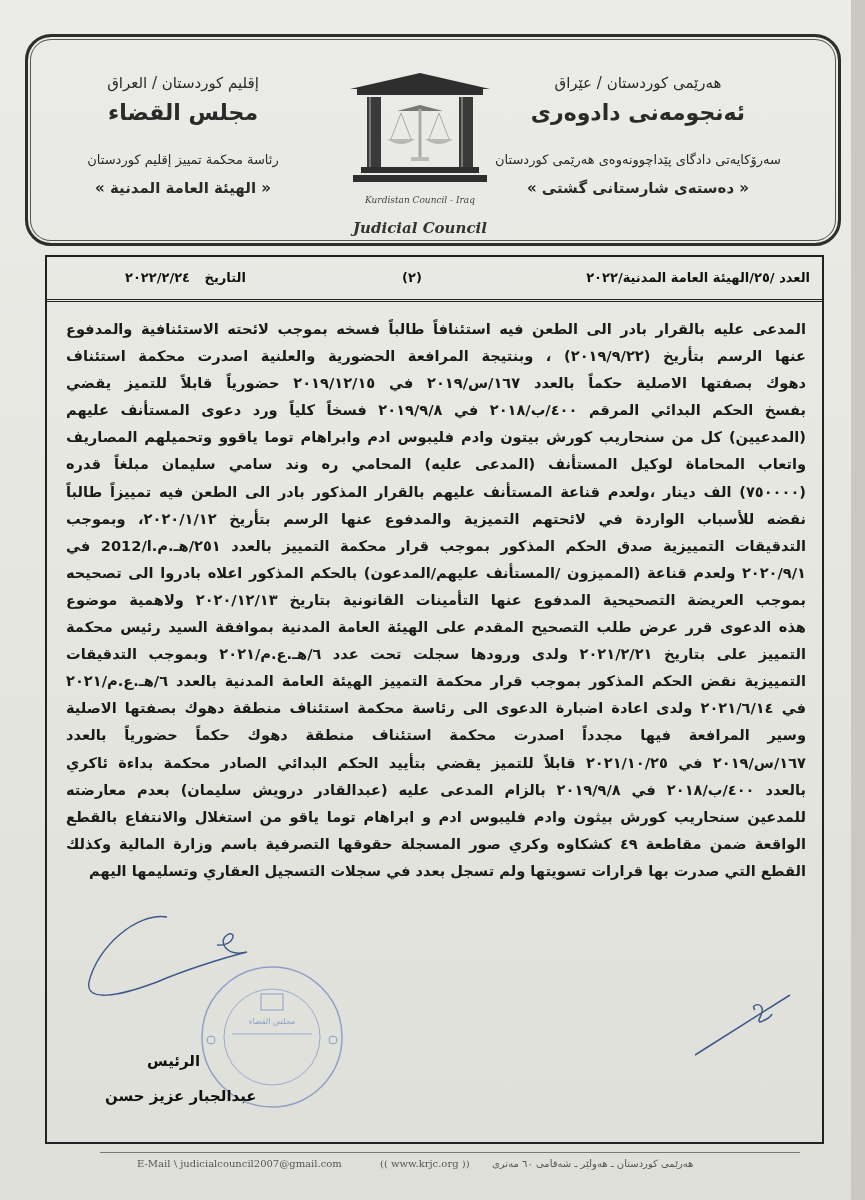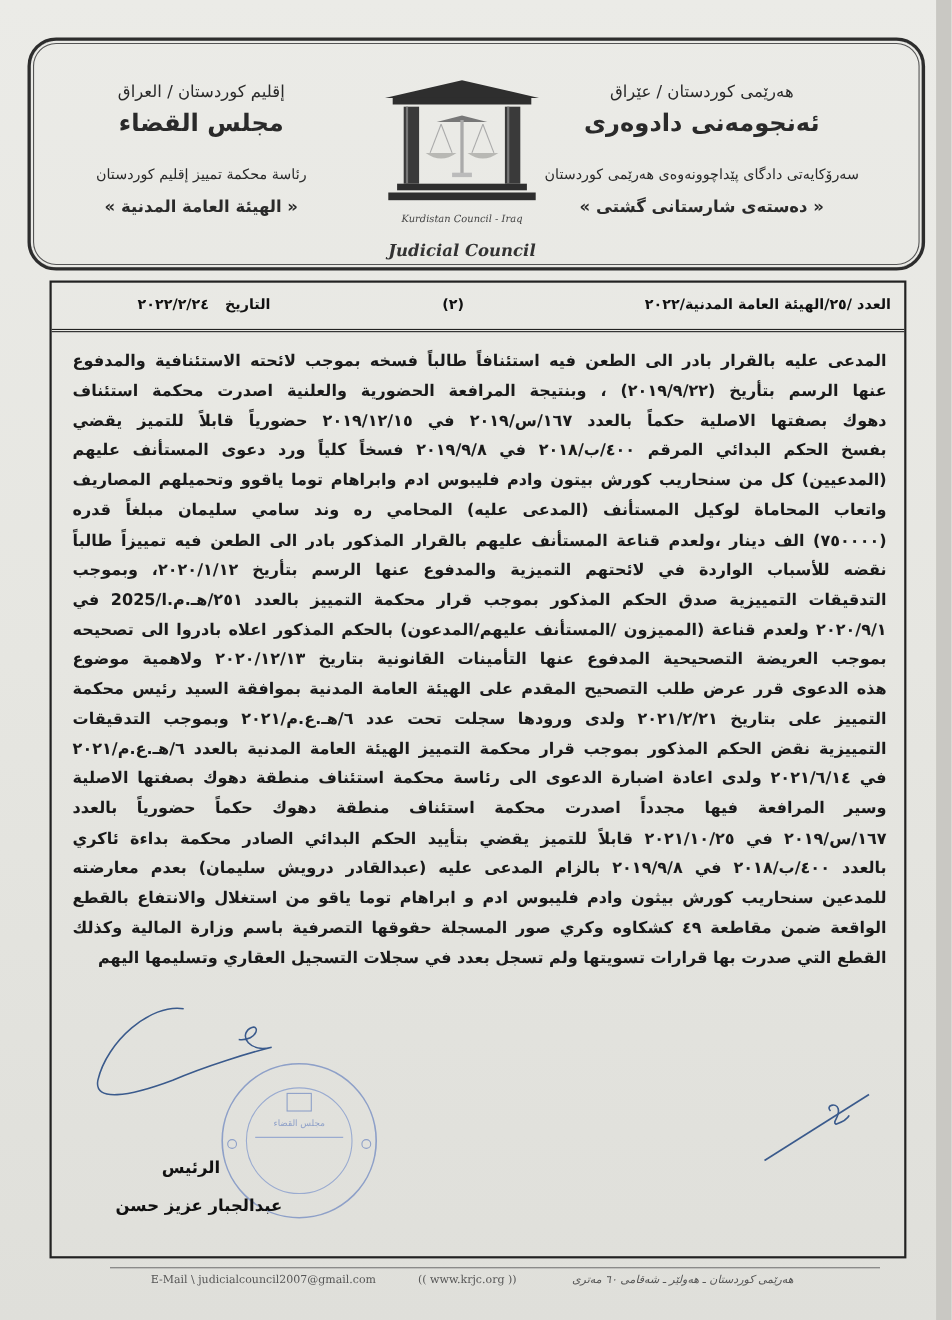--- a/index.html
+++ b/index.html
@@ -63,21 +63,21 @@
   .sig-title { position: absolute; left: 70px; top: 105px; font-weight: bold; font-size: 15px; color: #111; direction: rtl; }
   .sig-name { position: absolute; left: 28px; top: 140px; font-weight: bold; font-size: 15px; color: #111; direction: rtl; }
   .stamp { position: absolute; left: 120px; top: 15px; width: 150px; height: 150px; }
   .sig-scribble { position: absolute; left: 0; top: -40px; }
   .initials { position: absolute; left: 690px; top: 990px; }
 
   .footer-line { position: absolute; left: 100px; top: 1152px; width: 700px; height: 1px; background: #777; }
   .footer { position: absolute; top: 1158px; font-size: 10px; color: #555; }
   .footer-email { left: 137px; font-family: "DejaVu Serif", serif; }
   .footer-web { left: 380px; font-family: "DejaVu Serif", serif; font-weight: normal; }
-  .footer-address { left: 520px; direction: rtl; font-style: italic; }
+  .footer-address { left: 492px; direction: rtl; }
 </style>
 </head>
 <body>
 
 <div class="sheet">
 
   <div class="header-box">
     <div class="hdr-col hdr-left">
       <div class="hdr-small" dir="rtl">إقليم كوردستان / العراق</div>
       <div class="hdr-big" dir="rtl">مجلس القضاء</div>
@@ -129,21 +129,21 @@
 
     <div class="body-text" id="body-text">
         <p>المدعى عليه بالقرار بادر الى الطعن فيه   استئنافاً طالباً فسخه بموجب لائحته الاستئنافية والمدفوع</p>
         <p>عنها الرسم بتأريخ (٢٠١٩/٩/٢٢) ، وبنتيجة المرافعة الحضورية والعلنية اصدرت محكمة استئناف</p>
         <p>دهوك بصفتها الاصلية حكماً بالعدد ١٦٧/س/٢٠١٩ في ٢٠١٩/١٢/١٥ حضورياً قابلاً للتميز يقضي</p>
         <p>بفسخ الحكم البدائي المرقم ٤٠٠/ب/٢٠١٨ في ٢٠١٩/٩/٨ فسخاً كلياً ورد دعوى المستأنف عليهم</p>
         <p>(المدعيين) كل من سنحاريب كورش بيتون وادم فليبوس ادم وابراهام توما ياقوو وتحميلهم المصاريف</p>
         <p>واتعاب المحاماة لوكيل المستأنف (المدعى عليه) المحامي ره وند سامي سليمان مبلغاً قدره</p>
         <p>(٧٥٠٠٠٠) الف دينار ،ولعدم قناعة المستأنف عليهم بالقرار المذكور بادر الى الطعن فيه تمييزاً طالباً</p>
         <p>نقضه للأسباب الواردة في لائحتهم التميزية والمدفوع عنها الرسم بتأريخ ٢٠٢٠/١/١٢، وبموجب</p>
-        <p>التدقيقات التمييزية صدق الحكم المذكور بموجب قرار محكمة التمييز بالعدد ٢٥١/هـ.م.ا/2025 في</p>
+        <p>التدقيقات التمييزية صدق الحكم المذكور بموجب قرار محكمة التمييز بالعدد ٢٥١/هـ.م.ا/2012 في</p>
         <p>٢٠٢٠/٩/١ ولعدم قناعة (المميزون /المستأنف عليهم/المدعون) بالحكم المذكور اعلاه بادروا الى تصحيحه</p>
         <p>بموجب العريضة التصحيحية المدفوع عنها التأمينات القانونية بتاريخ ٢٠٢٠/١٢/١٣ ولاهمية موضوع</p>
         <p>هذه الدعوى قرر عرض طلب التصحيح المقدم على الهيئة العامة المدنية بموافقة السيد رئيس محكمة</p>
         <p>التمييز على بتاريخ ٢٠٢١/٢/٢١ ولدى ورودها سجلت تحت عدد ٦/هـ.ع.م/٢٠٢١ وبموجب التدقيقات</p>
         <p>التمييزية نقض الحكم المذكور بموجب قرار محكمة التمييز الهيئة العامة المدنية بالعدد ٦/هـ.ع.م/٢٠٢١</p>
         <p>في ٢٠٢١/٦/١٤ ولدى اعادة اضبارة الدعوى الى رئاسة محكمة استئناف منطقة دهوك بصفتها الاصلية</p>
         <p>وسير المرافعة فيها مجدداً اصدرت محكمة استئناف منطقة دهوك حكماً حضورياً بالعدد</p>
         <p>١٦٧/س/٢٠١٩ في ٢٠٢١/١٠/٢٥ قابلاً للتميز يقضي بتأييد الحكم البدائي الصادر محكمة بداءة ئاكري</p>
         <p>بالعدد ٤٠٠/ب/٢٠١٨ في ٢٠١٩/٩/٨ بالزام المدعى عليه (عبدالقادر درويش سليمان) بعدم معارضته</p>
         <p>للمدعين سنحاريب كورش بيثون وادم فليبوس ادم و ابراهام توما ياقو من استغلال والانتفاع بالقطع</p>

